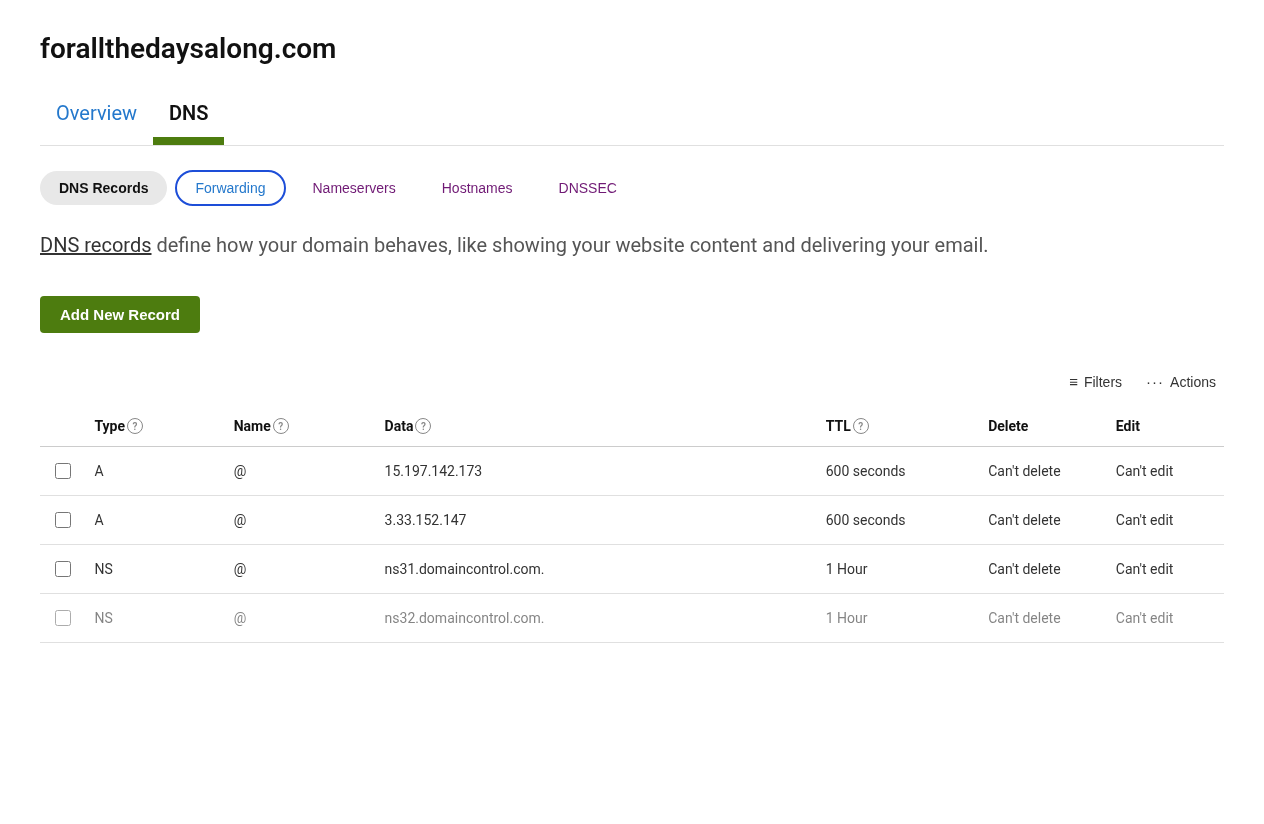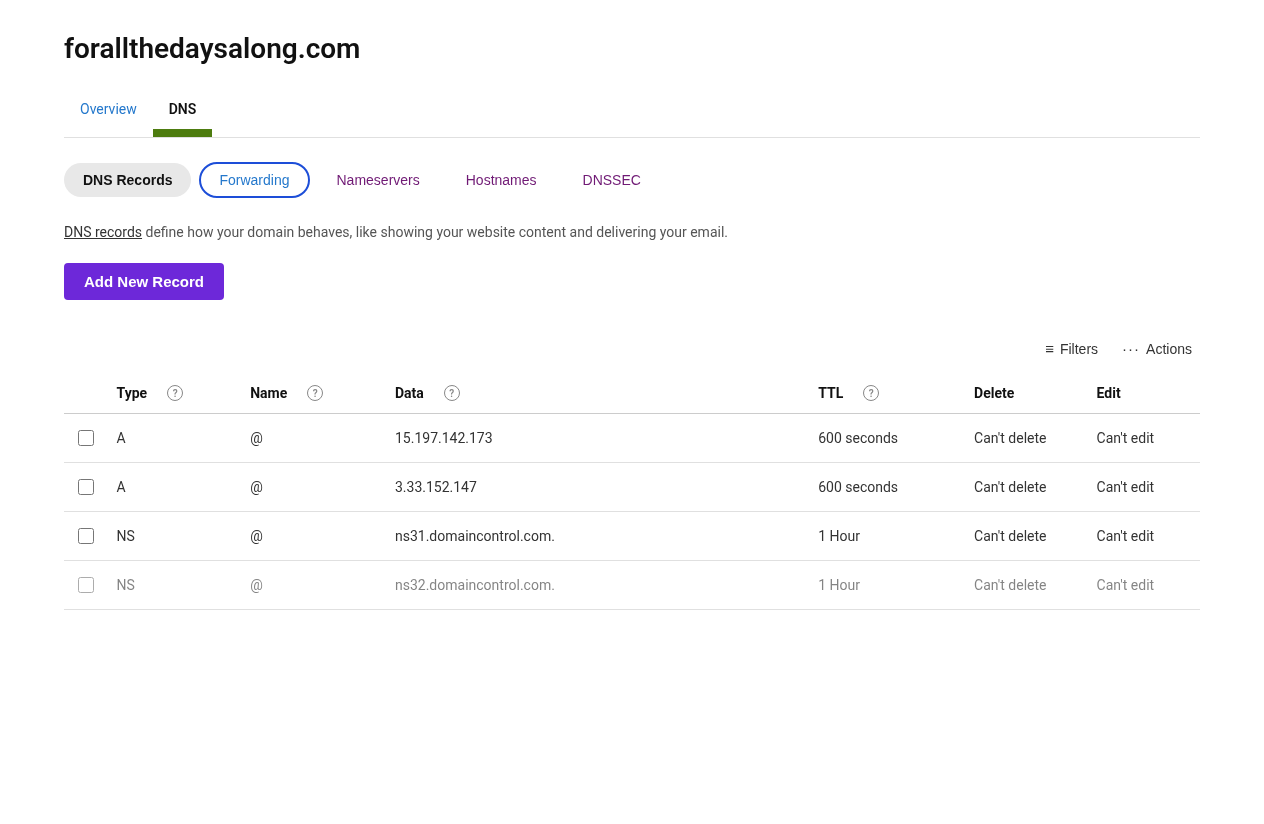--- a/index.html
+++ b/index.html
@@ -4,36 +4,36 @@
   <style>
     * { box-sizing: border-box; margin: 0; padding: 0; }
     body {
       font-family: -apple-system, BlinkMacSystemFont, 'Segoe UI', Roboto, Helvetica, Arial, sans-serif;
       background: #fff;
       color: #333;
       font-size: 14px;
     }
     .page-container {
       max-width: 1264px;
-      padding: 32px 64px;
+      padding: 32px 40px;
     }
     .domain-title {
       font-size: 28px;
       font-weight: 600;
       color: #111;
       margin-bottom: 24px;
     }
     .tab-bar {
       display: flex;
       border-bottom: 1px solid #e0e0e0;
       margin-bottom: 24px;
     }
     .tab {
       padding: 12px 16px;
-      font-size: 14px;
+      font-size: 20px;
       cursor: pointer;
       color: #2478cc;
       text-decoration: none;
       position: relative;
       border-bottom: 2px solid transparent;
     }
     .tab.active {
       color: #111;
       font-weight: 600;
       border-bottom: 8px solid #4d7c0f;
@@ -59,31 +59,31 @@
       color: #111;
       font-weight: 600;
       border: 1px solid transparent;
     }
     .sub-tab.highlighted {
       border: 2px solid #1d4ed8;
       color: #2478cc;
       background: transparent;
     }
     .description {
-      margin-bottom: 20px;
+      margin-bottom: 36px;
       color: #555;
-      font-size: 14px;
+      font-size: 20px;
       line-height: 1.5;
     }
     .description a {
       color: #333;
       text-decoration: underline;
     }
     .add-btn {
-      background: #6d28d9;
+      background: #4d7c0f;
       color: #fff;
       border: none;
       border-radius: 4px;
       padding: 10px 20px;
       font-size: 15px;
       font-weight: 600;
       cursor: pointer;
       margin-bottom: 40px;
     }
     .table-controls {
@@ -154,21 +154,21 @@
       justify-content: center;
     }
     input[type="checkbox"] {
       width: 16px;
       height: 16px;
       cursor: pointer;
     }
     .th-with-icon {
       display: flex;
       align-items: center;
-      gap: 20px;
+      gap: 2px;
     }
     .help-icon {
       display: inline-flex;
       align-items: center;
       justify-content: center;
       width: 16px;
       height: 16px;
       border: 1px solid #888;
       border-radius: 50%;
       font-size: 10px;

